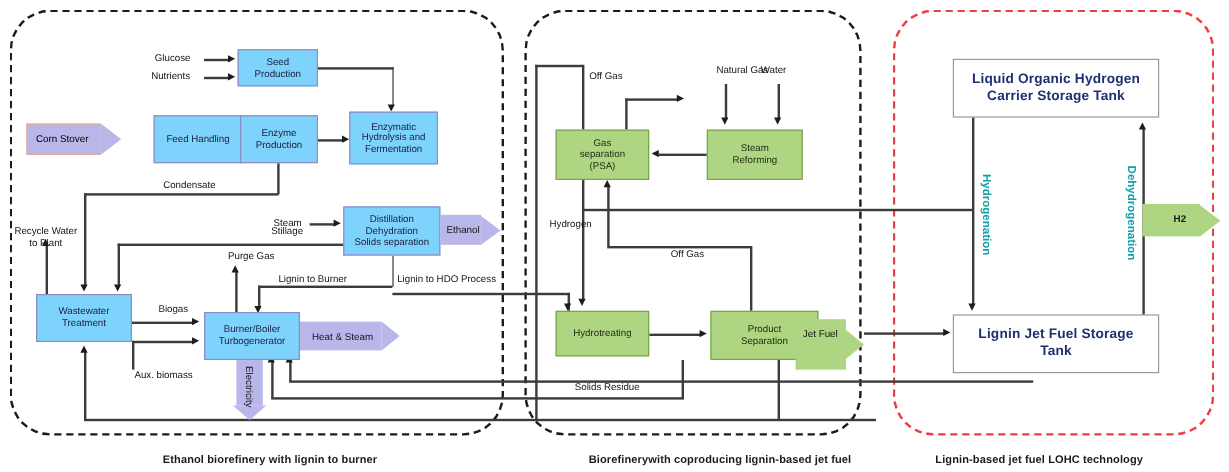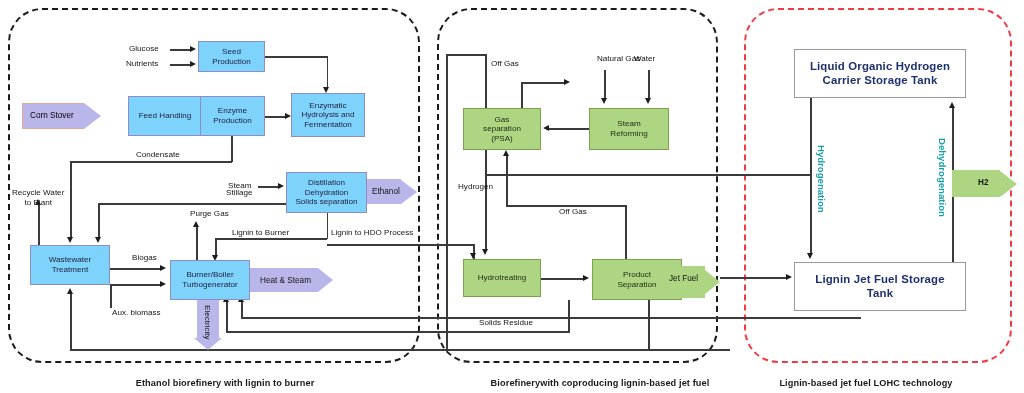--- a/index.html
+++ b/index.html
@@ -216,21 +216,21 @@
 Reforming</span>
   </div>
   <div class="box green" style="left:463px;top:259px;width:78px;height:38px;">
     <span style="white-space:pre-line">Hydrotreating</span>
   </div>
   <div class="box green" style="left:592px;top:259px;width:90px;height:41px;">
     <span style="white-space:pre-line">Product
 Separation</span>
   </div>
 
-  <div class="fat green" style="left:663px;top:266px;height:32px;">
+  <div class="fat green" style="left:663px;top:266px;height:42px;">
     <div class="body" style="width:42px;"></div>
     <div class="head" style="border-width:12px 0 12px 15px;"></div>
     <span style="left:6px;top:8px;color:#151515;">Jet Fuel</span>
   </div>
 
   <div class="line h" style="left:720px;top:277px;width:68px;"></div>
   <div class="ah r" style="left:786px;top:273.5px;"></div>
 
   <div class="lbl" style="left:491px;top:59px;">Off Gas</div>
   <div class="lbl" style="left:576px;top:54px;padding-left:21px;">Natural Gas</div>

